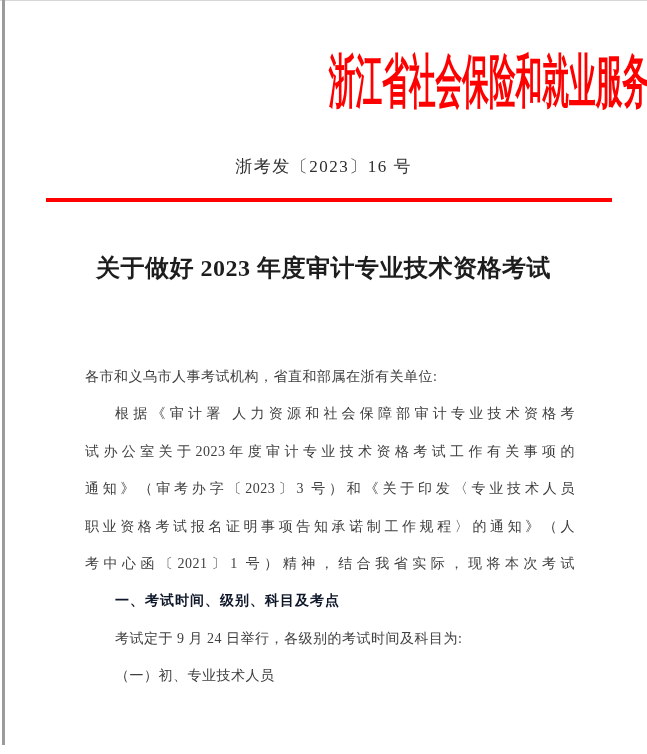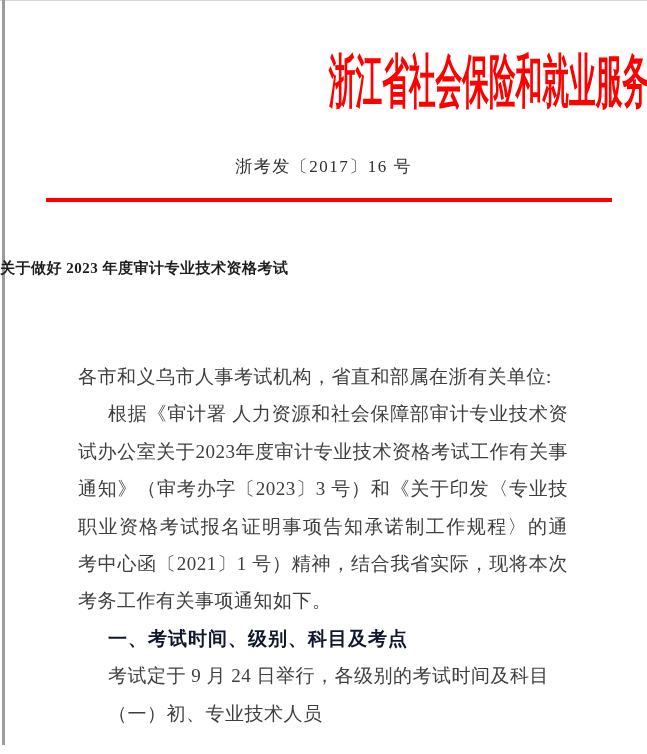--- a/index.html
+++ b/index.html
@@ -42,29 +42,30 @@
     color: #2f2f2f;
     letter-spacing: 1.5px;
   }
   .red-rule {
     position: absolute; top: 198px; left: 46px;
     width: 566px; height: 4px;
     background: #fe0000;
   }
   .title {
     position: absolute; top: 252px; left: 0; width: 100%;
-    font-size: 15px;
+    text-align: center;
+    font-size: 24px;
     font-weight: bold;
     color: #1d1d1d;
     line-height: 32px;
     letter-spacing: 0.5px;
   }
   .docbody {
-    position: absolute; top: 358px; left: 78px; width: 490px;
-    font-size: 19px;
+    position: absolute; top: 358px; left: 85px; width: 490px;
+    font-size: 14px;
     line-height: 37.4px;
     color: #3e3e3e;
     letter-spacing: 0.5px;
   }
   .line { height: 37.4px; overflow: hidden; }
   .just {
     text-align: justify;
     text-align-last: justify;
   }
   .indent { text-indent: 30px; }
@@ -79,33 +80,32 @@
 <body>
 
 <div class="page">
   <div class="edge-top"></div>
   <div class="edge-left"></div>
 
   <div class="banner">
     <span class="banner-text">浙江省社会保险和就业服务中心人事考试院文件</span>
   </div>
 
-  <div class="doc-no">浙考发〔2017〕16 号</div>
+  <div class="doc-no">浙考发〔2023〕16 号</div>
 
   <div class="red-rule"></div>
 
   <div class="title">
     <div>关于做好 2023 年度审计专业技术资格考试</div>
   </div>
 
   <div class="docbody">
     <div class="line">各市和义乌市人事考试机构，省直和部属在浙有关单位:</div>
     <div class="line just indent">根据《审计署 人力资源和社会保障部审计专业技术资格考</div>
     <div class="line just">试办公室关于2023年度审计专业技术资格考试工作有关事项的</div>
     <div class="line just">通知》（审考办字〔2023〕3 号）和《关于印发〈专业技术人员</div>
     <div class="line just">职业资格考试报名证明事项告知承诺制工作规程〉的通知》（人</div>
     <div class="line just">考中心函〔2021〕1 号）精神，结合我省实际，现将本次考试</div>
-    <div class="line">考务工作有关事项通知如下。</div>
     <div class="line heading indent">一、考试时间、级别、科目及考点</div>
     <div class="line indent">考试定于 9 月 24 日举行，各级别的考试时间及科目为:</div>
     <div class="line indent">（一）初、专业技术人员</div>
   </div>
 </div>
 
 </body></html>

